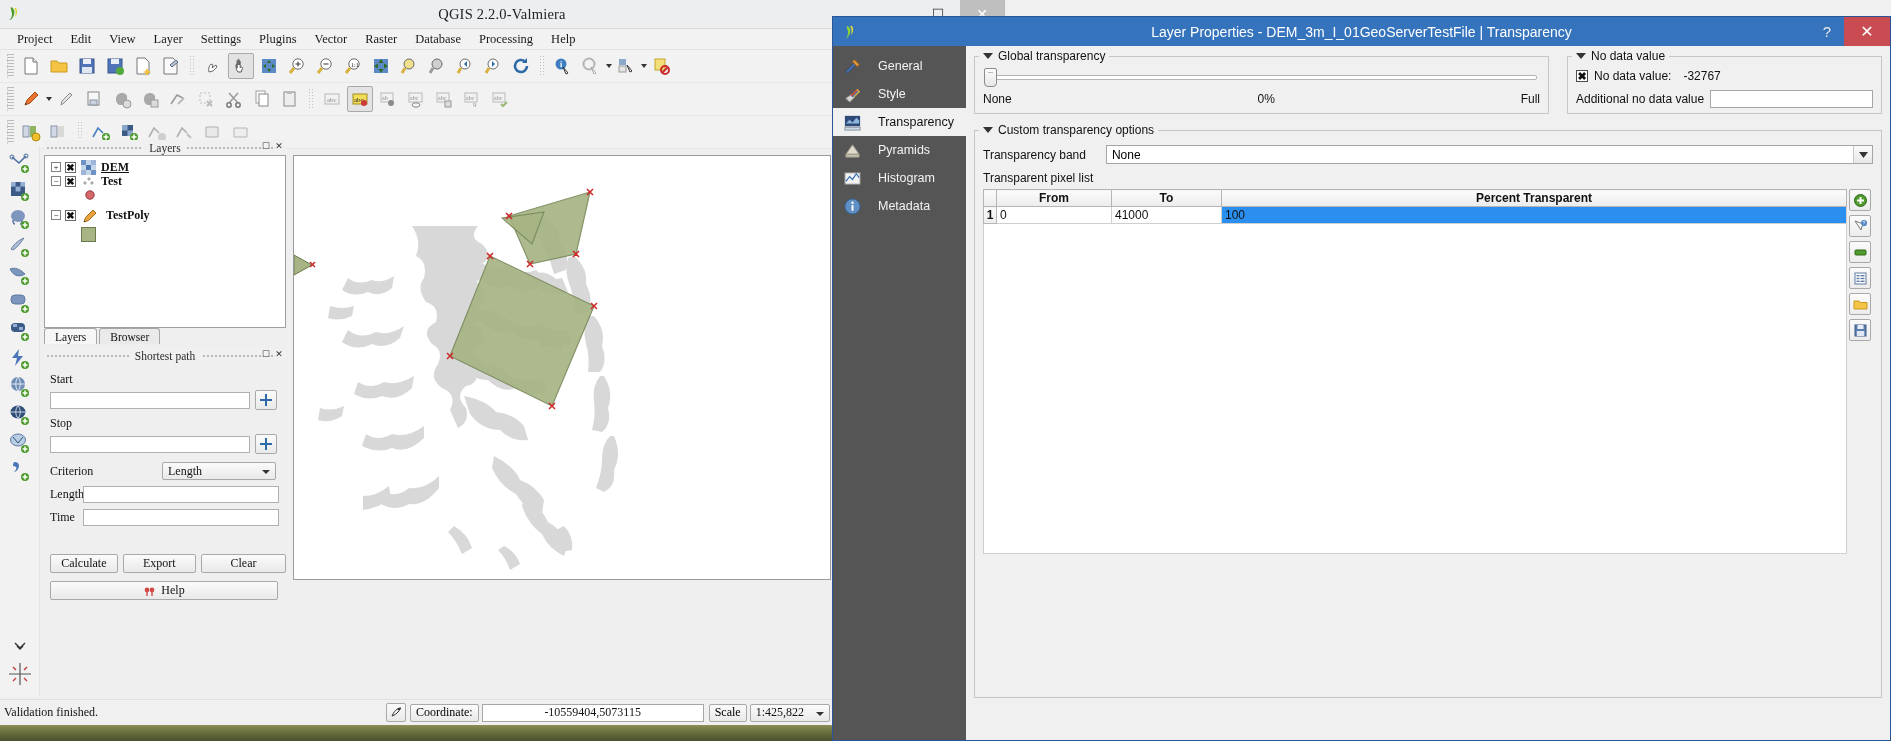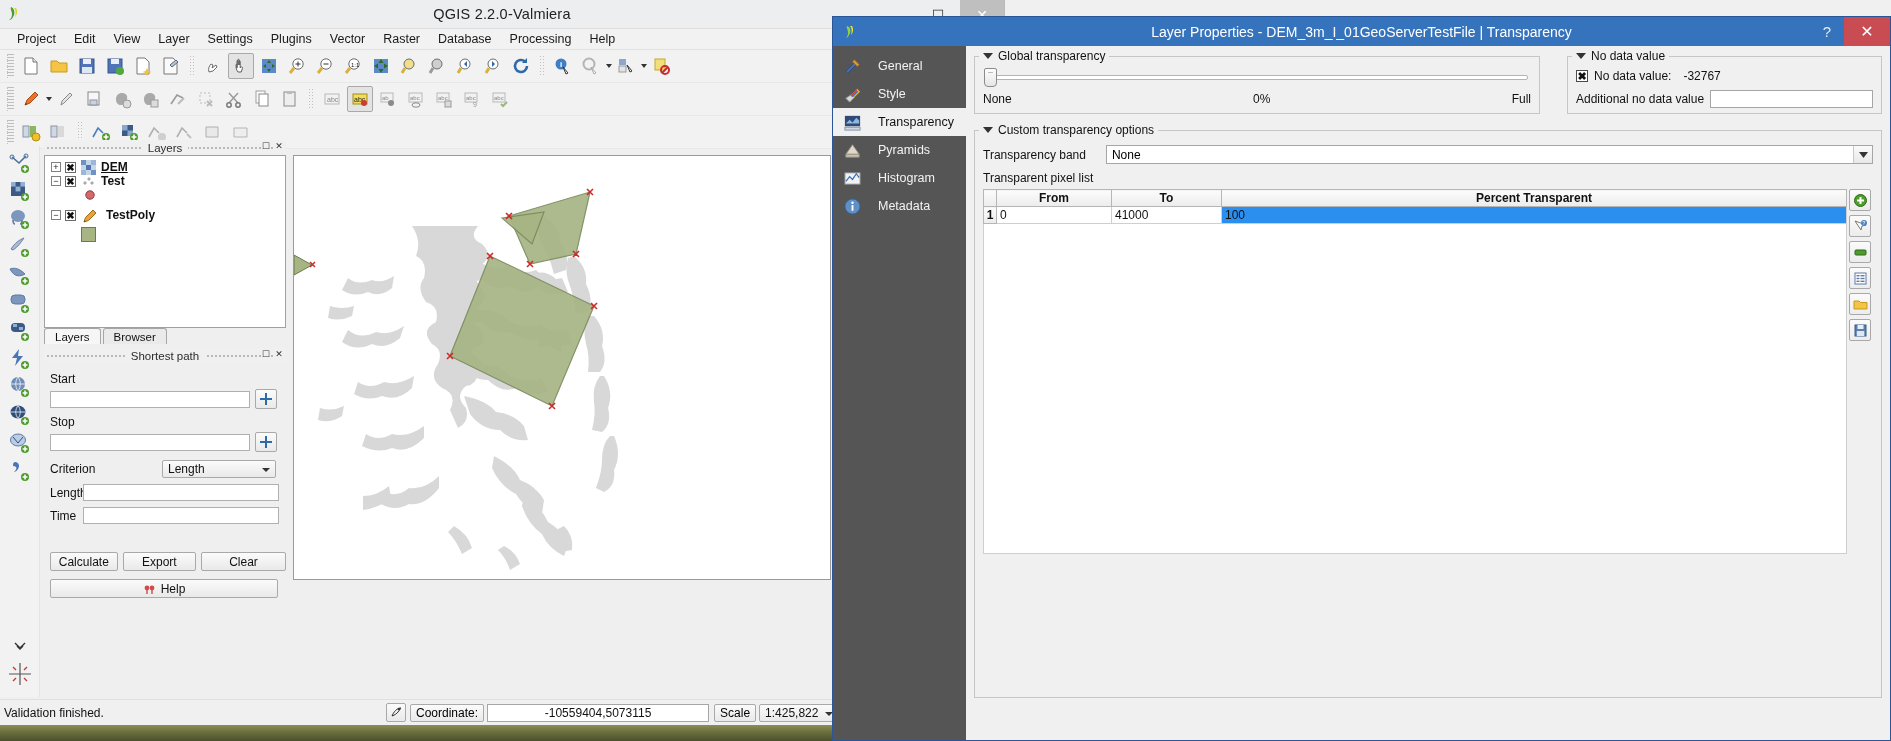--- a/index.html
+++ b/index.html
@@ -10,20 +10,21 @@
     font-size:12px;
     background:#f0f0f0;
     overflow:hidden;
     position:relative;
   }
   
   #qgis-window {
     position:absolute; left:0; top:0; width:1005px; height:741px;
     background:#efeff0;
     border-right:1px solid #b8b8b8;
+    font-family:Liberation Serif, serif;
   }
   .titlebar {
     height:29px; background:#eceef0; position:relative;
     display:flex; align-items:center;
     border-bottom:1px solid #dcdcdc;
   }
   .titlebar .app-icon { width:20px; height:20px; margin-left:6px; }
   .titlebar .title {
     position:absolute; left:0; right:0; text-align:center;
     font-size:14.5px; color:#222; letter-spacing:.2px;
@@ -948,21 +949,21 @@
         <circle cx="10" cy="10" r="8" fill="#5f8fc4" stroke="#34608f"></circle>
         <circle cx="10" cy="6" r="1.3" fill="#fff"></circle>
         <rect x="9" y="8.5" width="2" height="6" fill="#fff"></rect>
       </svg>
       <span>Metadata</span>
     </div>
   </div>
 
   <div id="dlg-body">
 
-    <div style="display:flex; gap:27px; align-items:flex-end">
+    <div style="display:flex; gap:18px; align-items:flex-end">
       <div class="grp" style="flex:1; height:58px; margin-top:4px">
         <div class="grp-title">
           <span class="tri"></span>
           <span>Global transparency</span>
         </div>
         <div class="slider-track">
           <div class="slider-handle"></div>
         </div>
         <div style="display:flex; justify-content:space-between; margin-top:12px; font-size:12px; color:#111">
           <span>None</span>

